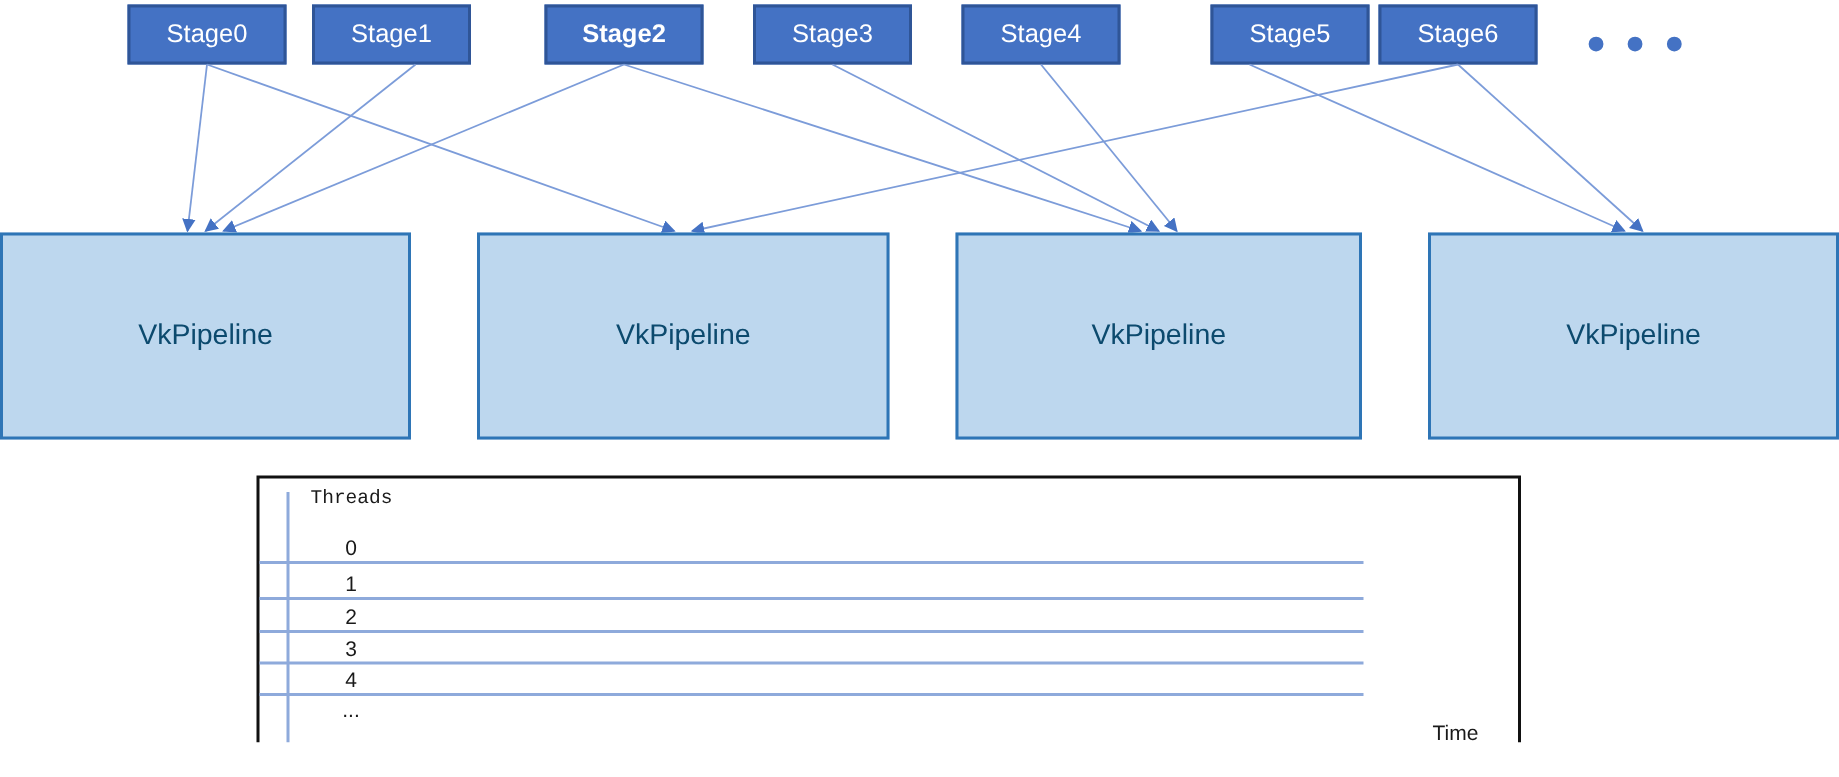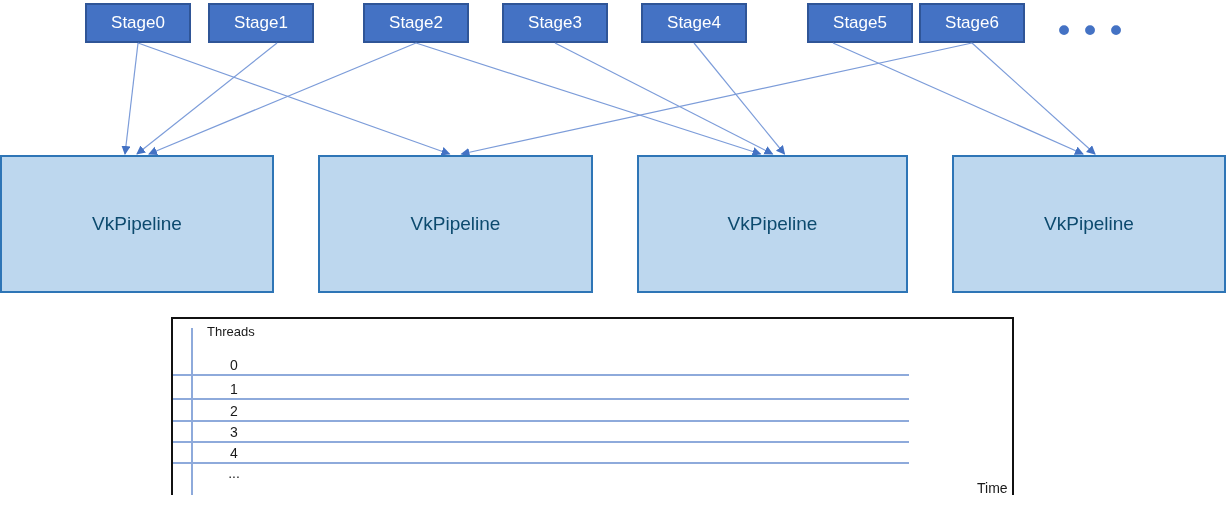--- a/index.html
+++ b/index.html
@@ -25,44 +25,44 @@
     position:absolute;top:155px;height:138px;
     background:#BDD7EE;border:2px solid #2E75B6;box-sizing:border-box;
     color:#0c4a6e;font-size:19px;text-align:center;line-height:134px;
   }
   
   .panel{
     position:absolute;left:171px;top:317px;width:843px;height:199px;
     border:2px solid #111;box-sizing:border-box;background:#fff;
   }
   .panel *{position:absolute;}
-  .threads-label{left:34px;top:5px;font-size:13px;color:#1a1a1a;}
+  .threads-label{left:34px;top:5px;font-size:13px;color:#1a1a1a;font-family:Liberation Mono, monospace;}
   .v-axis{left:18px;top:9px;width:2px;height:173px;background:#8EAADB;}
   .row-label{left:38px;width:46px;height:20px;line-height:20px;text-align:center;font-size:14px;color:#1a1a1a;}
   .sep{left:0;width:736px;height:1.5px;background:#8EAADB;}
   .tl-bar{
     left:122px;top:36px;width:603px;height:19px;background:#4472C4;
   }
   .tl-bar span{position:static;display:block;color:#fff;font-size:11px;line-height:19px;padding-left:6px;white-space:nowrap;overflow:hidden;}
-  .time-label{left:782px;top:161px;font-size:14px;color:#1a1a1a;margin-left:22px;}
+  .time-label{left:782px;top:161px;font-size:14px;color:#1a1a1a;}
   .time-arrow-line{left:2px;top:186px;width:824px;height:3px;background:#4472C4;}
   .time-arrow-head{
     left:826px;top:182px;width:0;height:0;
     border-left:11px solid #4472C4;border-top:5.5px solid transparent;border-bottom:5.5px solid transparent;
   }
 </style>
 </head>
 <body>
 
 <div class="canvas">
 
   <div id="stages">
       <div class="stage" style="left: 85px;">Stage0</div>
       <div class="stage" style="left: 208px;">Stage1</div>
-      <div class="stage" style="left: 363px;">Stage2</div>
+      <div class="stage" style="left: 363px; font-weight: bold;">Stage2</div>
       <div class="stage" style="left: 502px;">Stage3</div>
       <div class="stage" style="left: 641px;">Stage4</div>
       <div class="stage" style="left: 807px; text-align: center;">Stage5</div>
       <div class="stage" style="left: 919px;">Stage6</div>
     </div>
 
   <div class="ellipsis">•••</div>
 
   <svg id="connectors" width="1226" height="518">
     <defs>

